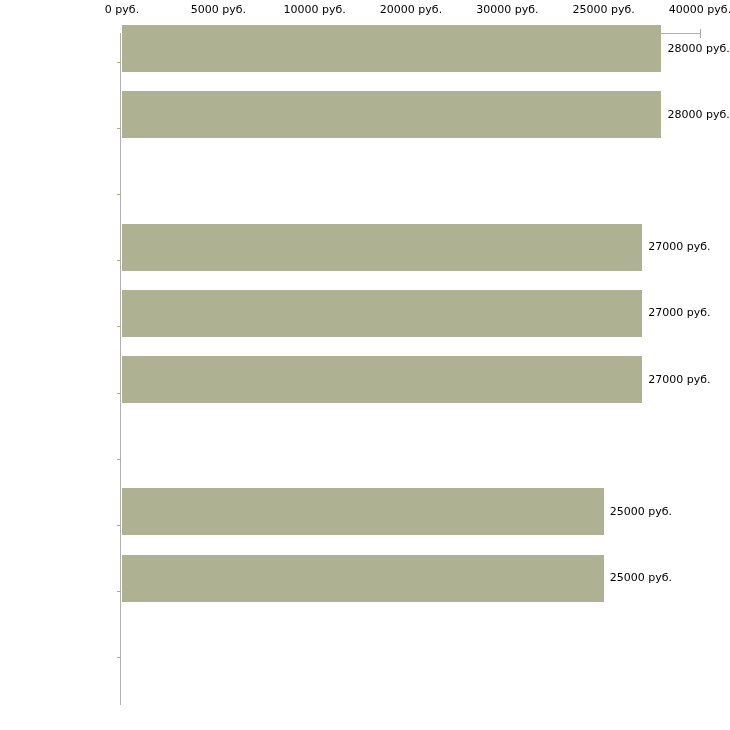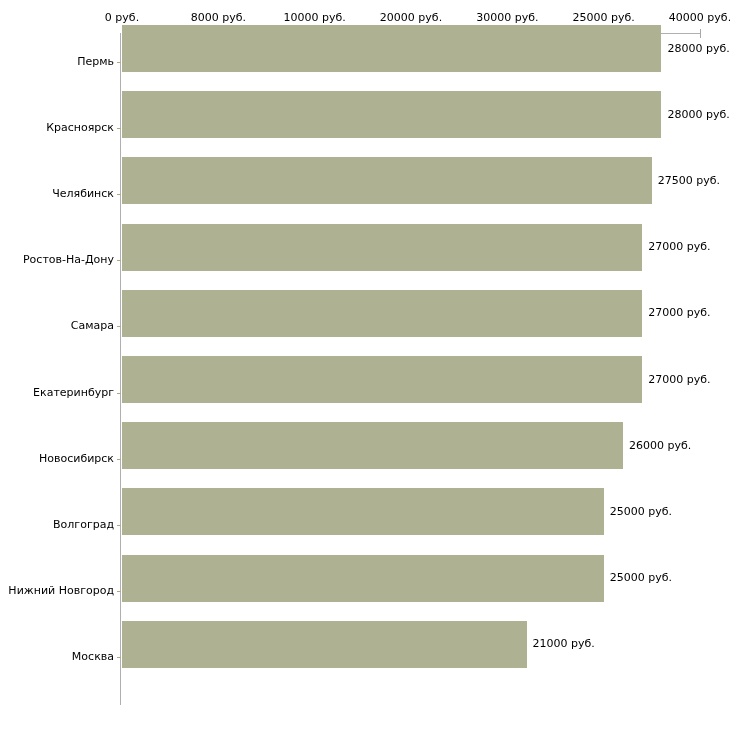--- a/index.html
+++ b/index.html
@@ -17,21 +17,21 @@
 
   #chart-root {
     position: relative;
     width: 730px;
     height: 730px;
   }
 
   
   .tick-label {
     position: absolute;
-    top: 12px;
+    top: 4px;
     transform: translateX(-50%);
     font-size: 11px;
     line-height: 12px;
     color: #000000;
     white-space: nowrap;
   }
 
   
   #top-axis-line {
     position: absolute;
@@ -119,21 +119,21 @@
     height: 730px;
   }
 </style>
 </head>
 <body>
 
 <div id="chart-root">
 
   <div id="tick-label-layer">
       <div class="tick-label" style="left: 122px;">0 руб.</div>
-      <div class="tick-label" style="left: 218.333px;">8000 руб.</div>
+      <div class="tick-label" style="left: 218.333px;">5000 руб.</div>
       <div class="tick-label" style="left: 314.667px;">10000 руб.</div>
       <div class="tick-label" style="left: 411px;">20000 руб.</div>
       <div class="tick-label" style="left: 507.333px;">30000 руб.</div>
       <div class="tick-label" style="left: 603.667px;">25000 руб.</div>
       <div class="tick-label" style="left: 700px;">40000 руб.</div>
     </div>
 
   <div id="top-axis-line"></div>
   <div id="top-tick-layer">
       <div class="top-tick edge" style="left: 122px;"></div>
@@ -152,69 +152,45 @@
       <div class="left-tick" style="top: 193.9px;"></div>
       <div class="left-tick" style="top: 260.1px;"></div>
       <div class="left-tick" style="top: 326.3px;"></div>
       <div class="left-tick" style="top: 392.5px;"></div>
       <div class="left-tick" style="top: 458.7px;"></div>
       <div class="left-tick" style="top: 524.9px;"></div>
       <div class="left-tick" style="top: 591.1px;"></div>
       <div class="left-tick" style="top: 657.3px;"></div>
     </div>
 
-  <div id="cat-label-col">
-      <div class="cat-label" style="top: 61.5px;">Пермь</div>
-      <div class="cat-label" style="top: 127.7px;">Красноярск</div>
-      <div class="cat-label" style="top: 193.9px;">Челябинск</div>
-      <div class="cat-label" style="top: 260.1px;">Ростов-На-Дону</div>
-      <div class="cat-label" style="top: 326.3px;">Самара</div>
-      <div class="cat-label" style="top: 392.5px;">Екатеринбург</div>
-      <div class="cat-label" style="top: 458.7px;">Новосибирск</div>
-      <div class="cat-label" style="top: 524.9px;">Волгоград</div>
-      <div class="cat-label" style="top: 591.1px;">Нижний Новгород</div>
-      <div class="cat-label" style="top: 657.3px;">Москва</div>
-    </div>
 
   <div id="plot-area">
       <div class="bar-row" style="top: 4px; width: 578px;">
         <div class="bar" style="width: 539.467px; background: rgb(174, 178, 146);"></div>
         <div class="bar-value" style="left: 545.467px;">28000 руб.</div>
       </div>
       <div class="bar-row" style="top: 70.2px; width: 578px;">
         <div class="bar" style="width: 539.467px; background: rgb(174, 178, 146);"></div>
         <div class="bar-value" style="left: 545.467px;">28000 руб.</div>
-      </div>
-      <div class="bar-row" style="top: 136.4px; width: 578px;">
-        <div class="bar" style="width: 529.833px; background: rgb(174, 178, 146);"></div>
-        <div class="bar-value" style="left: 535.833px;">27500 руб.</div>
       </div>
       <div class="bar-row" style="top: 202.6px; width: 578px;">
         <div class="bar" style="width: 520.2px; background: rgb(174, 178, 146);"></div>
         <div class="bar-value" style="left: 526.2px;">27000 руб.</div>
       </div>
       <div class="bar-row" style="top: 268.8px; width: 578px;">
         <div class="bar" style="width: 520.2px; background: rgb(174, 178, 146);"></div>
         <div class="bar-value" style="left: 526.2px;">27000 руб.</div>
       </div>
       <div class="bar-row" style="top: 335px; width: 578px;">
         <div class="bar" style="width: 520.2px; background: rgb(174, 178, 146);"></div>
         <div class="bar-value" style="left: 526.2px;">27000 руб.</div>
       </div>
-      <div class="bar-row" style="top: 401.2px; width: 578px;">
-        <div class="bar" style="width: 500.933px; background: rgb(174, 178, 146);"></div>
-        <div class="bar-value" style="left: 506.933px;">26000 руб.</div>
-      </div>
       <div class="bar-row" style="top: 467.4px; width: 578px;">
         <div class="bar" style="width: 481.667px; background: rgb(174, 178, 146);"></div>
         <div class="bar-value" style="left: 487.667px;">25000 руб.</div>
       </div>
       <div class="bar-row" style="top: 533.6px; width: 578px;">
         <div class="bar" style="width: 481.667px; background: rgb(174, 178, 146);"></div>
         <div class="bar-value" style="left: 487.667px;">25000 руб.</div>
       </div>
-      <div class="bar-row" style="top: 599.8px; width: 578px;">
-        <div class="bar" style="width: 404.6px; background: rgb(174, 178, 146);"></div>
-        <div class="bar-value" style="left: 410.6px;">21000 руб.</div>
-      </div>
     </div>
 
 </div>
 
 </body></html>

